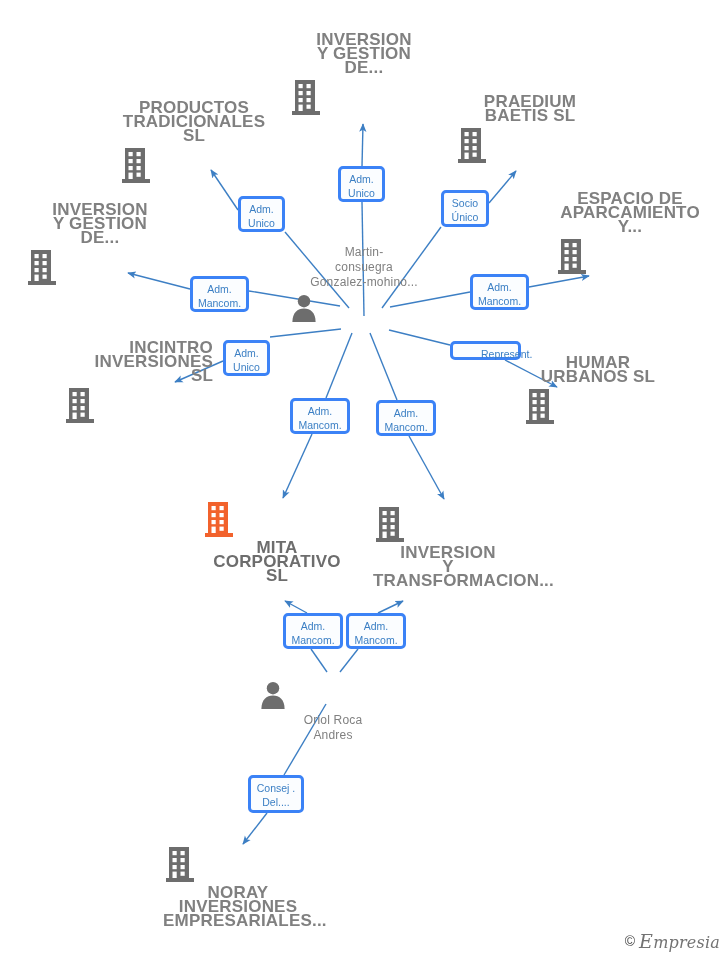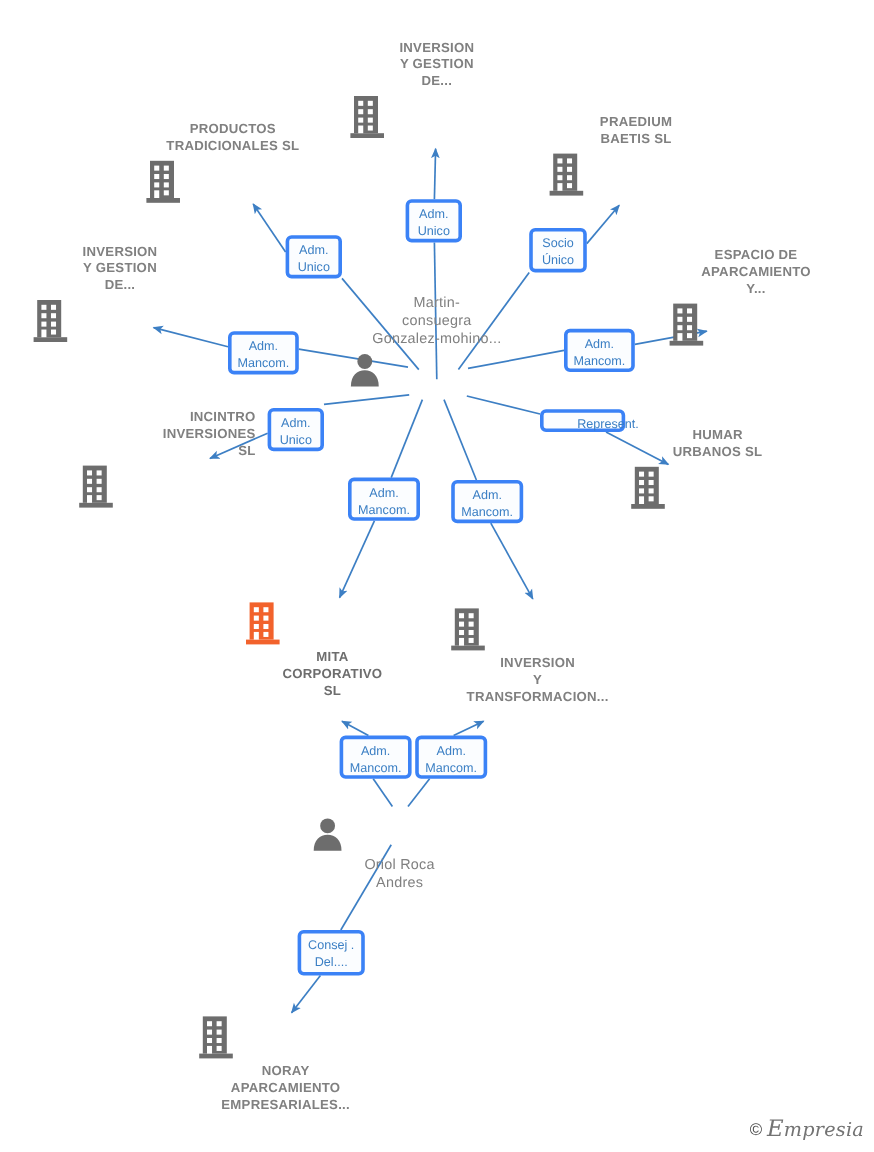--- a/index.html
+++ b/index.html
@@ -30,21 +30,21 @@
 
   
   .node {
     position: absolute;
     width: 150px;
     margin-left: -75px;
     text-align: center;
     line-height: 14px;
   }
   .node .label {
-    font-size: 11px;
+    font-size: 17px;
     color: #808080;
     letter-spacing: 0.2px;
     white-space: pre-line;
   }
   .node.company .label {
     font-weight: bold;
   }
   .node.person .label {
     font-weight: normal;
     font-size: 12px;
@@ -209,21 +209,21 @@
             <rect x="17.5" y="6" width="4.2" height="4.2" fill="#ffffff"></rect>
             <rect x="9.5" y="13" width="4.2" height="4.2" fill="#ffffff"></rect>
             <rect x="17.5" y="13" width="4.2" height="4.2" fill="#ffffff"></rect>
             <rect x="9.5" y="20" width="4.2" height="4.2" fill="#ffffff"></rect>
             <rect x="17.5" y="20" width="4.2" height="4.2" fill="#ffffff"></rect>
             <rect x="9.5" y="26.6" width="4.2" height="6.4" fill="#ffffff"></rect>
             <rect x="17.5" y="26.6" width="4.2" height="4.2" fill="#ffffff"></rect>
           </svg>
         </span>
       </div>
-      <div class="node company label-above" style="left: 630px; top: 206px;">
+      <div class="node company label-above" style="left: 630px; top: 192px;">
         <div class="label">ESPACIO DE
 APARCAMIENTO
 Y...</div>
         <span class="icon">
           <svg width="34" height="38" viewBox="0 0 34 38" aria-hidden="true">
             <rect x="6" y="2" width="20" height="31" fill="#6d6d6d"></rect>
             <rect x="3" y="33" width="28" height="4" fill="#6d6d6d"></rect>
             <rect x="9.5" y="6" width="4.2" height="4.2" fill="#ffffff"></rect>
             <rect x="17.5" y="6" width="4.2" height="4.2" fill="#ffffff"></rect>
             <rect x="9.5" y="13" width="4.2" height="4.2" fill="#ffffff"></rect>
@@ -340,21 +340,21 @@
             <rect x="17.5" y="6" width="4.2" height="4.2" fill="#ffffff"></rect>
             <rect x="9.5" y="13" width="4.2" height="4.2" fill="#ffffff"></rect>
             <rect x="17.5" y="13" width="4.2" height="4.2" fill="#ffffff"></rect>
             <rect x="9.5" y="20" width="4.2" height="4.2" fill="#ffffff"></rect>
             <rect x="17.5" y="20" width="4.2" height="4.2" fill="#ffffff"></rect>
             <rect x="9.5" y="26.6" width="4.2" height="6.4" fill="#ffffff"></rect>
             <rect x="17.5" y="26.6" width="4.2" height="4.2" fill="#ffffff"></rect>
           </svg>
         </span>
         <div class="label">NORAY
-APARCAMIENTO
+INVERSIONES
 EMPRESARIALES...</div>
       </div>
     </div>
   <div id="chips-layer">
       <div class="chip" style="left: 338px; top: 166px; width: 47px; height: 36px;"><span>Adm.
 Unico</span></div>
       <div class="chip" style="left: 238px; top: 196px; width: 47px; height: 36px;"><span>Adm.
 Unico</span></div>
       <div class="chip" style="left: 441px; top: 190px; width: 48px; height: 37px;"><span>Socio
 Único</span></div>

